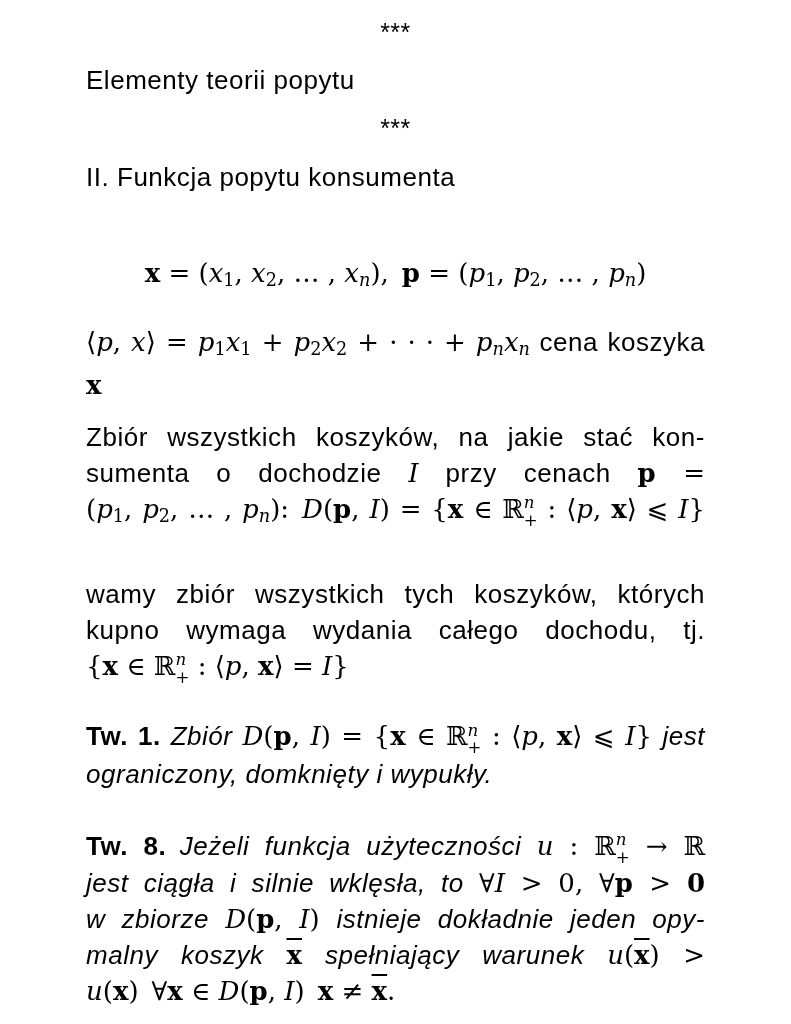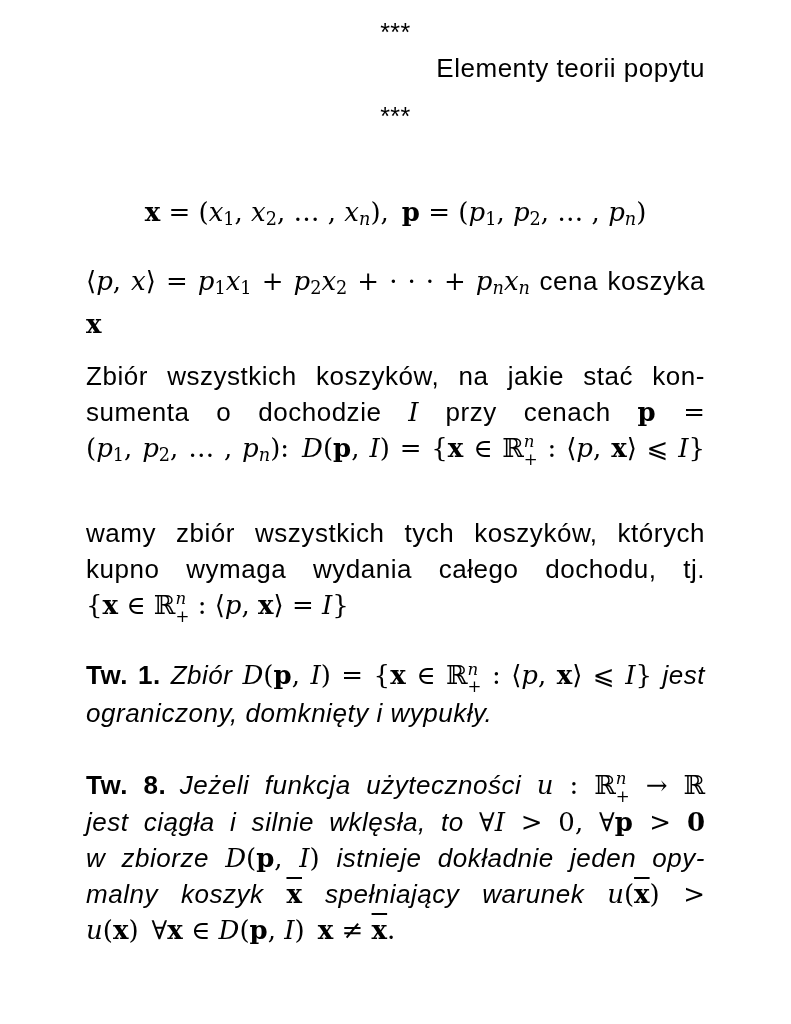--- a/index.html
+++ b/index.html
@@ -12,21 +12,21 @@
     overflow: hidden;
     color: #000000;
     font-size: 26px;
     font-family: "Liberation Sans", "DejaVu Sans", sans-serif;
     letter-spacing: 0.02em;
   }
   .line { line-height: 36px; min-height: 36px; }
   .j { text-align: justify; -moz-text-align-last: justify; text-align-last: justify; }
 
   .stars   { text-align: center; font-size: 25px; }
-  .title   { text-align: right; margin-top: 0; }
+  .title   { text-align: left; margin-top: 12px; }
   .stars2  { margin-top: 12px; }
   .section { margin-top: 13px; }
   .dmath   { margin-top: 60px; text-align: center; }
   .price   { margin-top: 26px; }
   .para1   { margin-top: 16px; }
   .defblk  { margin-top: 42px; }
   .tw1blk  { margin-top: 33px; }
   .tw2blk  { margin-top: 36px; }
 
   
@@ -51,20 +51,21 @@
   .stk-sub { display: block; }
 </style>
 </head>
 <body style="background: rgb(255, 255, 255);">
 
 <div class="page" style="color: rgb(0, 0, 0);">
 
   <div class="line stars">***</div>
   <div class="line title">Elementy teorii popytu</div>
   <div class="line stars stars2">***</div>
+  <div class="line section">II. Funkcja popytu konsumenta</div>
 
   <div class="line dmath"><span class="sg-mb">x</span><span class="sg-mu"> = (</span><span class="sg-m">x</span><span class="sg-sb">1</span><span class="sg-mu">, </span><span class="sg-m">x</span><span class="sg-sb">2</span><span class="sg-mu">, … , </span><span class="sg-m">x</span><span class="sg-sbi">n</span><span class="sg-mu">), </span><span class="sg-mb">p</span><span class="sg-mu"> = (</span><span class="sg-m">p</span><span class="sg-sb">1</span><span class="sg-mu">, </span><span class="sg-m">p</span><span class="sg-sb">2</span><span class="sg-mu">, … , </span><span class="sg-m">p</span><span class="sg-sbi">n</span><span class="sg-mu">)</span></div>
   <div class="line price j"><span class="sg-mu">⟨</span><span class="sg-m">p</span><span class="sg-mu">, </span><span class="sg-m">x</span><span class="sg-mu">⟩ = </span><span class="sg-m">p</span><span class="sg-sb">1</span><span class="sg-m">x</span><span class="sg-sb">1</span><span class="sg-mu"> + </span><span class="sg-m">p</span><span class="sg-sb">2</span><span class="sg-m">x</span><span class="sg-sb">2</span><span class="sg-mu"> + · · · + </span><span class="sg-m">p</span><span class="sg-sbi">n</span><span class="sg-m">x</span><span class="sg-sbi">n</span><span class="sg-t"> cena koszyka </span><span class="sg-mb">x</span></div>
 
   <section class="para1">
     <div class="line j"><span class="sg-t">Zbiór wszystkich koszyków, na jakie stać kon-</span></div>
     <div class="line j"><span class="sg-t">sumenta o dochodzie </span><span class="sg-m">I</span><span class="sg-t"> przy cenach </span><span class="sg-mb">p</span><span class="sg-mu"> = </span></div>
     <div class="line j"><span class="sg-mu">(</span><span class="sg-m">p</span><span class="sg-sb">1</span><span class="sg-mu">, </span><span class="sg-m">p</span><span class="sg-sb">2</span><span class="sg-mu">, … , </span><span class="sg-m">p</span><span class="sg-sbi">n</span><span class="sg-mu">): </span><span class="sg-m">D</span><span class="sg-mu">(</span><span class="sg-mb">p</span><span class="sg-mu">, </span><span class="sg-m">I</span><span class="sg-mu">) = {</span><span class="sg-mb">x</span><span class="sg-mu"> ∈ </span><span class="stk"><span class="stk-b">ℝ</span><span class="stk-s"><span class="stk-sup">n</span><span class="stk-sub">+</span></span></span><span class="sg-mu"> : ⟨</span><span class="sg-m">p</span><span class="sg-mu">, </span><span class="sg-mb">x</span><span class="sg-mu">⟩ ⩽ </span><span class="sg-m">I</span><span class="sg-mu">}</span></div>
   </section>
 

